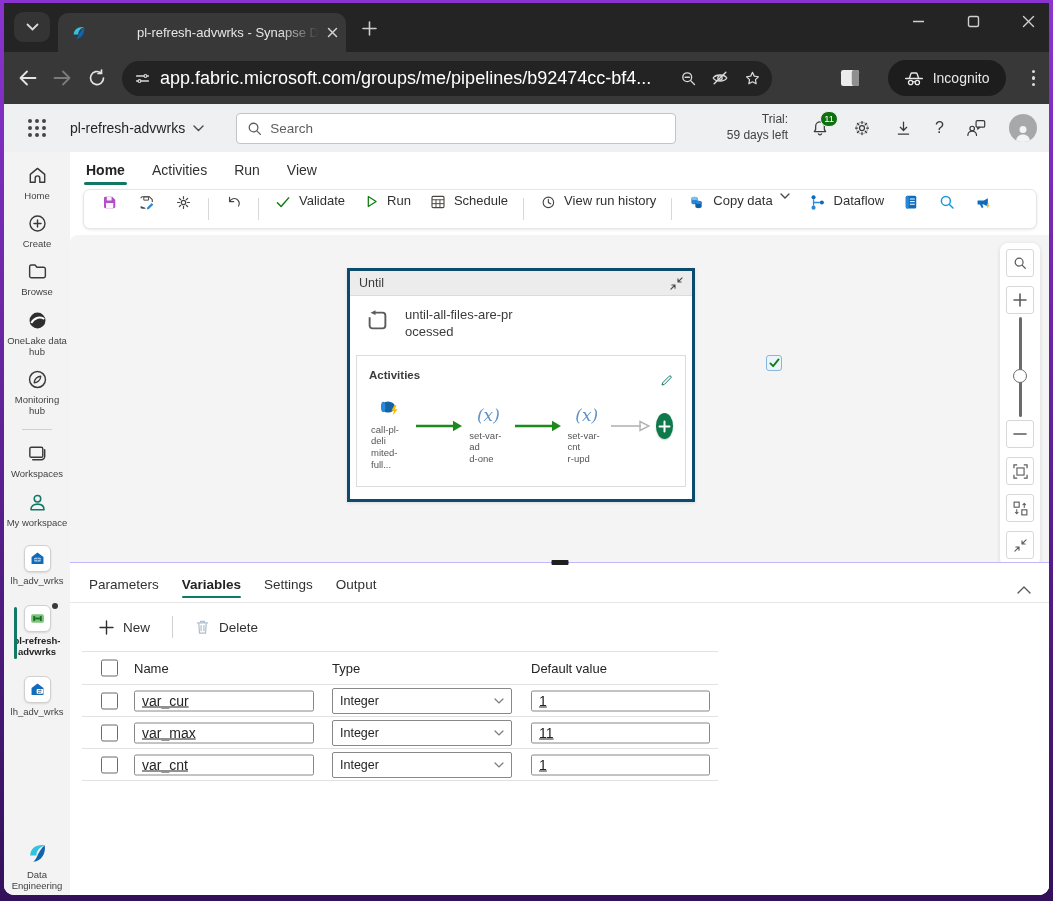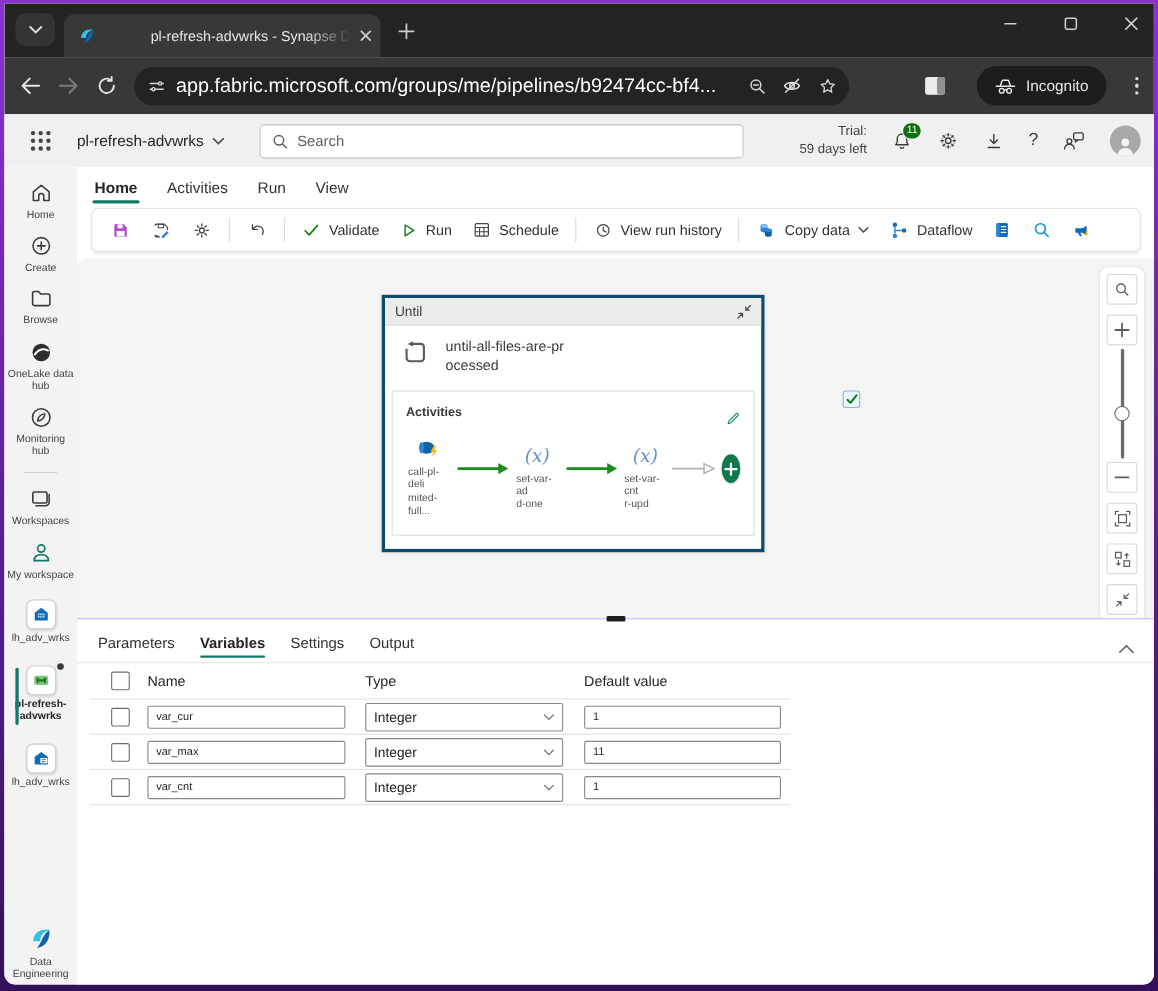--- a/index.html
+++ b/index.html
@@ -75,21 +75,21 @@
   .content { flex:1; display:flex; flex-direction:column; min-width:0; background:#fff; }
   .doc-tabs { height:33px; display:flex; align-items:flex-end; gap:27px; padding:0 0 0 16px; flex:0 0 auto; }
   .doc-tab { font-size:14px; color:#323130; padding-bottom:7px; position:relative; }
   .doc-tab.active { font-weight:bold; color:#242424; }
   .doc-tab.active::after { content:""; position:absolute; left:-2px; right:-2px; bottom:0; height:3px;
     background:#117865; border-radius:2px; }
 
   .cmdbar-wrap { padding:4px 12px 6px 13px; flex:0 0 auto; }
   .cmdbar { height:40px; background:#fff; border:1px solid #e6e6e6; border-radius:7px;
     box-shadow:0 1px 3px rgba(0,0,0,.09); display:flex; align-items:center; padding:0 8px; gap:2px; }
-  .cbtn { height:32px; display:flex; align-items:center; gap:7px; padding:0 8px; border-radius:4px;
+  .cbtn { height:32px; display:flex; align-items:flex-start; gap:7px; padding:0 8px; border-radius:4px;
     font-size:13px; color:#323130; flex:0 0 auto; }
   .csep { width:1px; height:22px; background:#d8d8d8; margin:0 5px; flex:0 0 auto; }
 
   .canvas { flex:1; background:#f4f4f5; border-top-left-radius:8px; position:relative; min-height:0; }
 
   .until-card { position:absolute; left:277px; top:33px; width:348px; background:#fff;
     border:3px solid #0c4a6e; box-shadow:0 1px 3px rgba(0,0,0,.10); }
   .until-header { height:25px; background:#ececec; border-bottom:1px solid #dcdcdc; display:flex;
     align-items:center; padding:0 9px; font-size:12.5px; color:#3b3b3b; }
   .until-header .grow { flex:1; }
@@ -132,22 +132,22 @@
     border-bottom:1px solid #e1e1e1; font-size:13.5px; color:#323130; }
   .action-btn { display:flex; align-items:center; gap:9px; }
   .action-sep { width:1px; height:22px; background:#d0d0d0; margin:0 12px; }
   .vrow { height:32px; position:relative; border-bottom:1px solid #e1e1e1; }
   .vrow.hdr { height:33px; font-weight:normal; font-size:13px; color:#242424; }
   .vcb { position:absolute; left:19px; top:50%; transform:translateY(-50%); width:17px; height:17px;
     border:1px solid #6b6b6b; border-radius:2px; background:#fff; }
   .col-name { position:absolute; left:52px; top:50%; transform:translateY(-50%); }
   .col-type { position:absolute; left:250px; top:50%; transform:translateY(-50%); }
   .col-def  { position:absolute; left:449px; top:50%; transform:translateY(-50%); }
-  .cell-input { width:180px; height:21px; border:1px solid #8a8886; border-radius:2px; font-size:10px;
-    color:#242424; padding:0 7px; font-family:"Liberation Sans",sans-serif; outline:none; background:#fff; }
+  .cell-input { width:180px; height:21px; border:1px solid #8a8886; border-radius:2px; font-size:14px;
+    color:#242424; padding:0 7px; font-family:"Liberation Sans",sans-serif; outline:none; background:#fff;text-decoration:underline; }
   .cell-input.def { width:179px; }
   .cell-select { width:180px; height:26px; border:1px solid #8a8886; border-radius:2px; font-size:12.5px;
     color:#242424; padding:0 7px; display:flex; align-items:center; background:#fff; }
   .cell-select .grow { flex:1; }
 
   svg { display:block; }
 </style>
 </head>
 <body>
 
@@ -703,20 +703,35 @@
             <span class="panel-tab">Settings</span>
             <span class="panel-tab">Output</span>
             <span class="panel-collapse">
                 <svg width="14" height="9" viewBox="0 0 14 9">
                   <path d="M1 8 L7 2 L13 8" stroke="#5b5b5b" stroke-width="1.4" fill="none" stroke-linecap="round" stroke-linejoin="round"></path>
                 </svg>
               </span>
           </div>
 
           <div class="table-wrap">
+            <div class="actions-row">
+              <span class="action-btn">
+                <svg width="15" height="15" viewBox="0 0 15 15">
+                    <path d="M7.5 1 V14 M1 7.5 H14" stroke="#323130" stroke-width="1.4" stroke-linecap="round"></path>
+                  </svg>
+                <span>New</span>
+              </span>
+              <span class="action-sep"></span>
+              <span class="action-btn">
+                <svg width="15" height="16" viewBox="0 0 16 17">
+                    <path d="M2.5 4 H13.5 M6 4 V2.5 H10 V4 M4 4 L4.8 15 H11.2 L12 4 M6.5 7 V12.5 M9.5 7 V12.5" stroke="#aebfd0" stroke-width="1.3" fill="none" stroke-linecap="round"></path>
+                  </svg>
+                <span>Delete</span>
+              </span>
+            </div>
 
             <div class="vrow hdr">
               <span class="vcb"></span>
               <span class="col-name">Name</span>
               <span class="col-type">Type</span>
               <span class="col-def">Default value</span>
             </div>
 
             <div class="vrow">
               <span class="vcb"></span>

